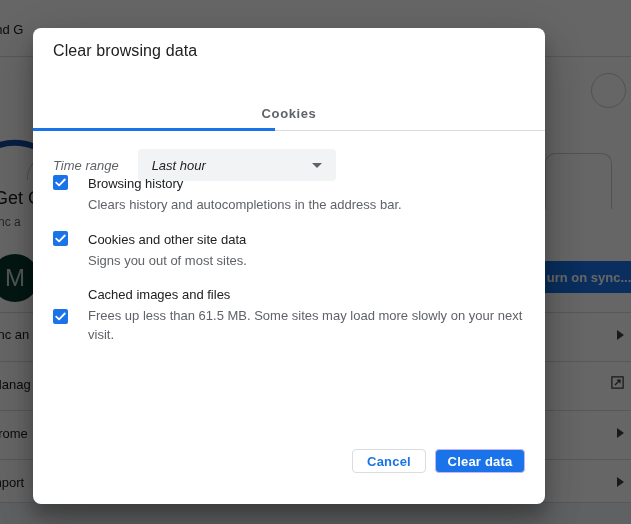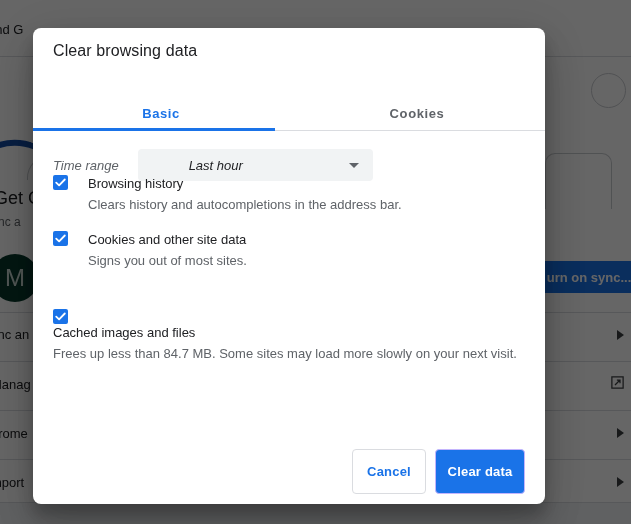--- a/index.html
+++ b/index.html
@@ -198,21 +198,20 @@
   }
   #timerange-select {
     position: relative;
     width: 198px;
     height: 32px;
     background: #f1f3f4;
     border-radius: 4px;
     display: flex;
     align-items: center;
     cursor: pointer;
-    padding-left: 37px;
   }
   #timerange-value {
     font-size: 13px;
     color: #202124;
     margin-left: 14px;
   }
   #timerange-arrow {
     position: absolute;
     right: 14px;
     top: 14px;
@@ -257,21 +256,21 @@
   
   #footer {
     position: absolute;
     left: 0;
     bottom: 0;
     width: 512px;
     height: 66px;
   }
   .btn {
     position: absolute;
-    height: 45px;
+    height: 24px;
     border-radius: 4px;
     font-size: 13px;
     font-weight: bold;
     letter-spacing: 0.2px;
     display: flex;
     align-items: center;
     justify-content: center;
     cursor: pointer;
     user-select: none;
     box-sizing: border-box;
@@ -339,21 +338,20 @@
   </div>
 </div>
 
 <div id="scrim"></div>
 
 <div id="dialog">
 
   <div id="dialog-title">Clear browsing data</div>
 
   <div id="tabs">
-    <div class="tab active">Basic</div>
     <div class="tab">Cookies</div>
   </div>
   <div id="tab-rule"></div>
   <div id="tab-indicator"></div>
 
   <div id="timerange-row">
     <div id="timerange-label">Time range</div>
     <div id="timerange-select">
       <div id="timerange-value">Last hour</div>
       <div id="timerange-arrow"></div>
@@ -377,29 +375,29 @@
       <svg width="15" height="15" viewBox="0 0 15 15">
         <path d="M3.2 7.6 L6.1 10.4 L11.8 4.5" fill="none" stroke="#ffffff" stroke-width="1.8" stroke-linecap="round" stroke-linejoin="round"></path>
       </svg>
     </div>
     <div class="option-text">
       <div class="option-title">Browsing history</div>
       <div class="option-desc">Clears history and autocompletions in the address bar.</div>
     </div>
   </div>
 
-  <div class="option-row" style="top:258px; align-items:flex-start;flex-direction:column;">
+  <div class="option-row" style="top:258px; align-items:flex-start;">
     <div class="checkbox" style="margin-top:23px;">
       <svg width="15" height="15" viewBox="0 0 15 15">
         <path d="M3.2 7.6 L6.1 10.4 L11.8 4.5" fill="none" stroke="#ffffff" stroke-width="1.8" stroke-linecap="round" stroke-linejoin="round"></path>
       </svg>
     </div>
     <div class="option-text">
       <div class="option-title">Cached images and files</div>
-      <div class="option-desc">Frees up less than 84.7 MB. Some sites may load more slowly on your next visit.</div>
+      <div class="option-desc">Frees up less than 61.5 MB. Some sites may load more slowly on your next visit.</div>
     </div>
   </div>
 
   <div id="footer">
     <div class="btn" id="cancel-button">Cancel</div>
     <div class="btn" id="clear-button">Clear data</div>
   </div>
 </div>
 
 </body></html>

